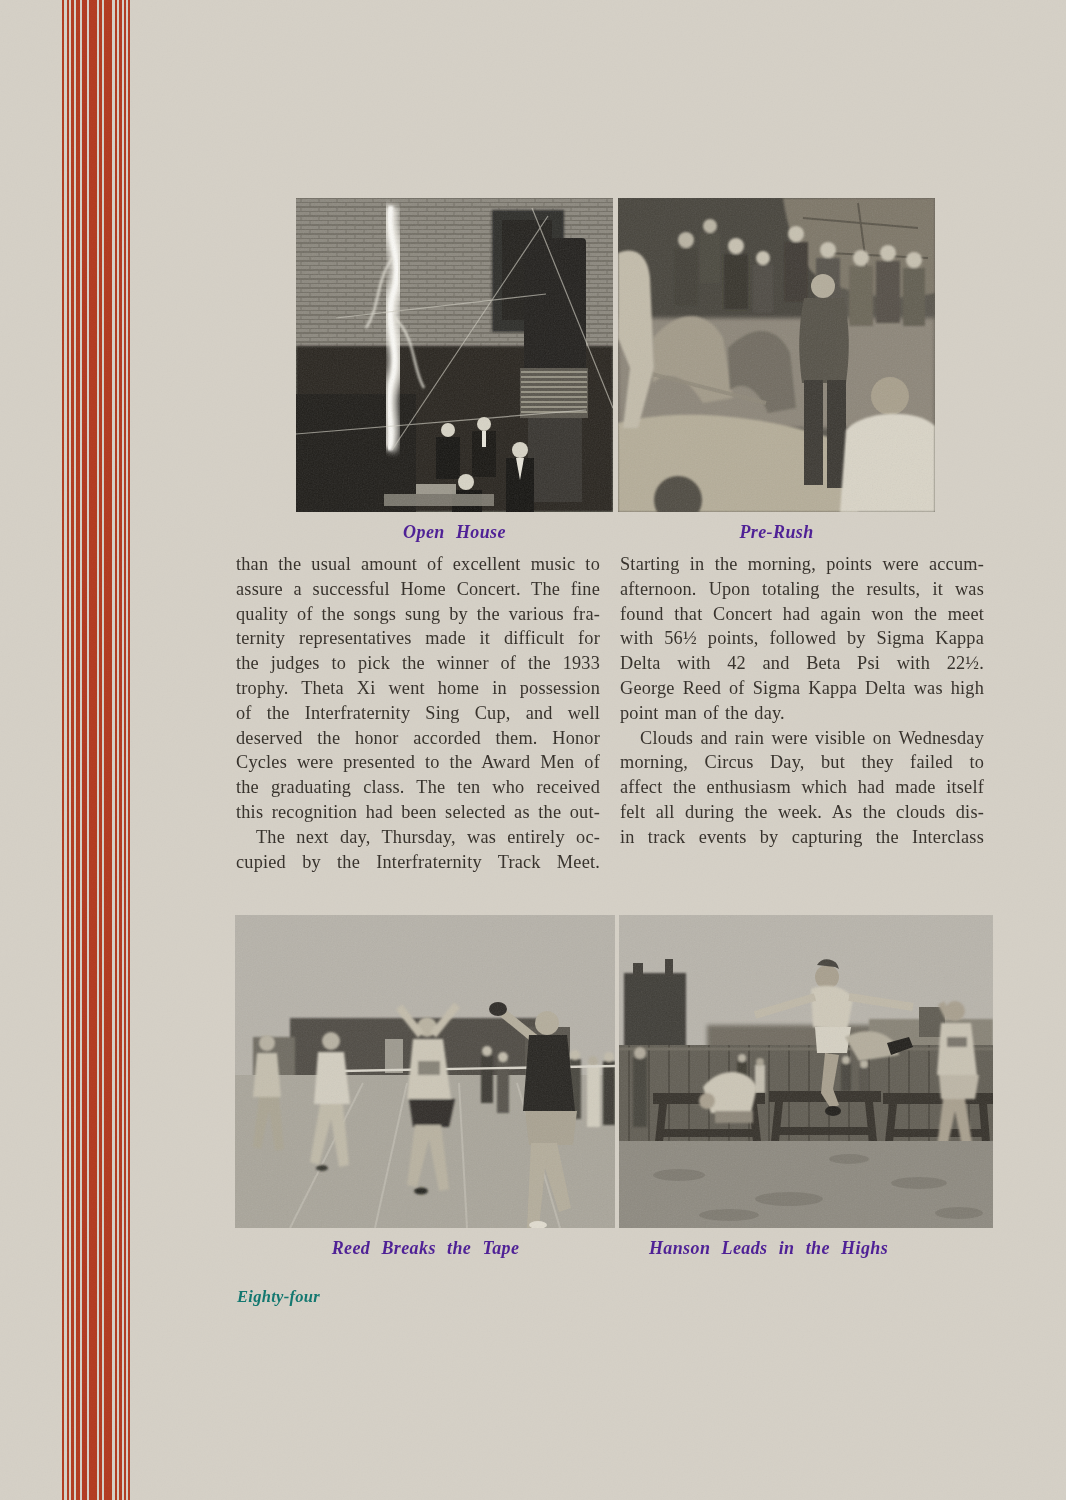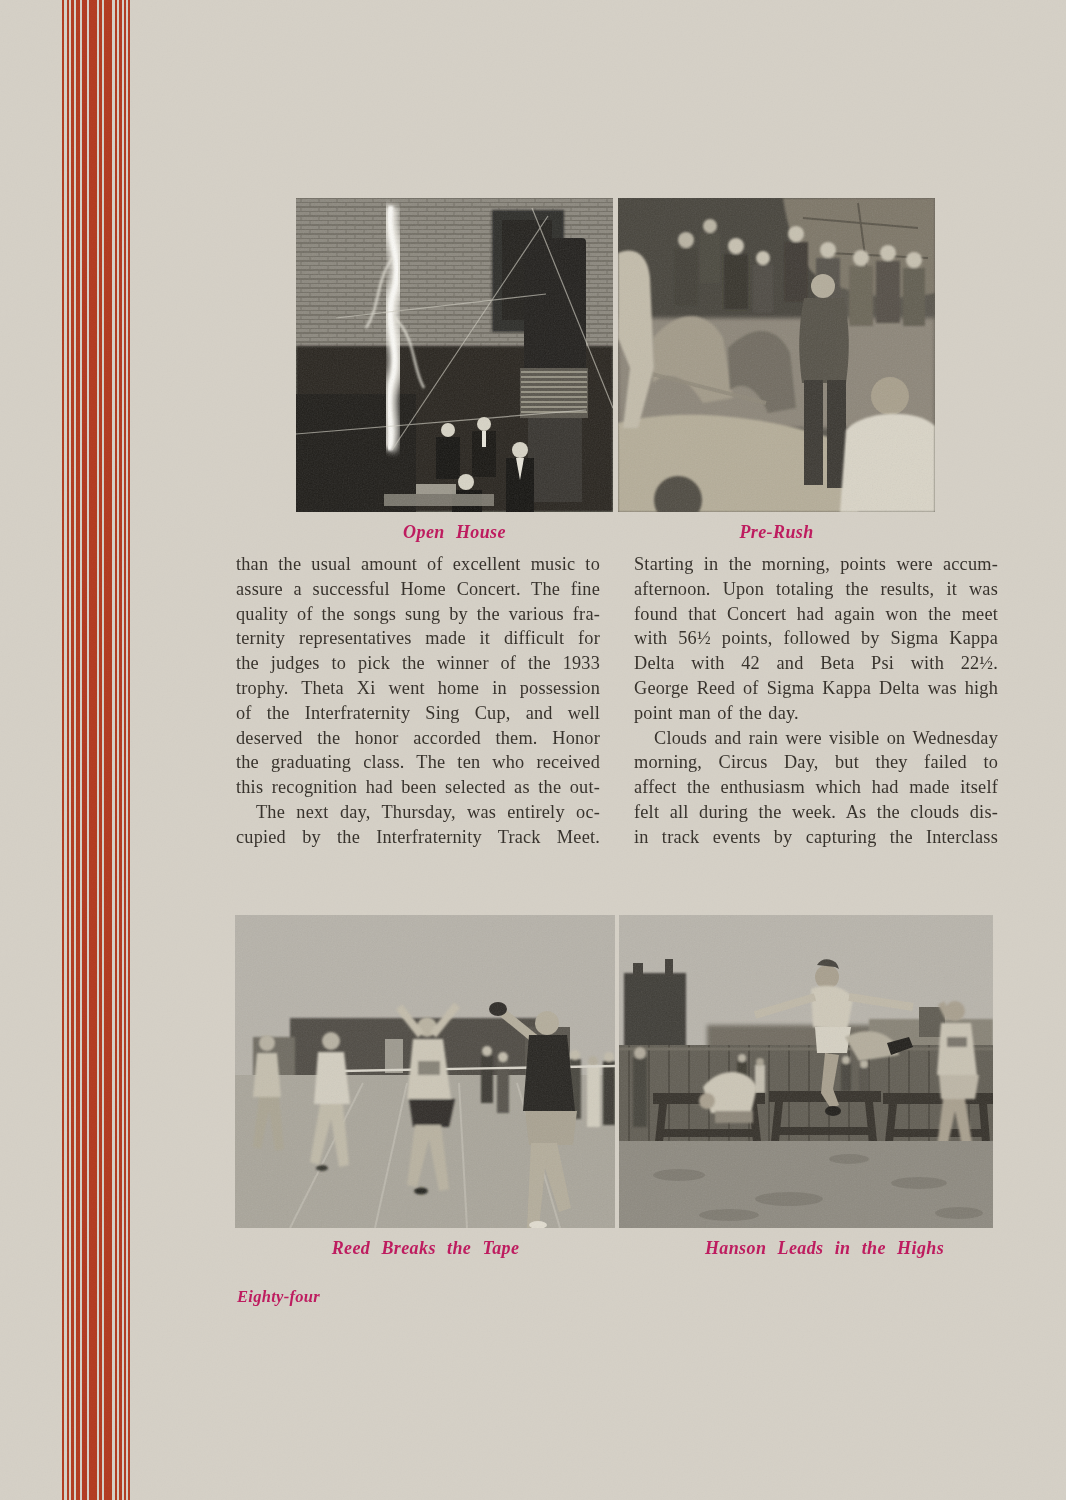--- a/index.html
+++ b/index.html
@@ -49,45 +49,45 @@
   .photo{position:absolute;overflow:hidden;background:#8e8a80;}
   .photo svg{display:block;width:100%;height:100%;}
   #ph-tl{left:296px;top:198px;width:317px;height:314px;}
   #ph-tr{left:618px;top:198px;width:317px;height:314px;}
   #ph-bl{left:235px;top:915px;width:380px;height:313px;}
   #ph-br{left:619px;top:915px;width:374px;height:313px;}
 
   .caption{
     position:absolute;text-align:center;
     font-style:italic;font-weight:600;font-size:18px;
-    letter-spacing:.4px;word-spacing:.35em;color:#be185d;
+    letter-spacing:.4px;word-spacing:.35em;color:#4c1d95;
   }
   #cap-tl{left:296px;top:522px;width:317px;}
   #cap-tr{left:618px;top:522px;width:317px;}
   #cap-bl{left:235px;top:1238px;width:381px;}
-  #cap-br{left:636px;top:1238px;width:377px;}
+  #cap-br{left:580px;top:1238px;width:377px;}
 
   .columns{
     position:absolute;left:236px;top:552px;width:762px;
-    display:flex;gap:34px;
+    display:flex;gap:20px;
   }
   .col{width:364px;}
   .tline{
     font-size:18.3px;line-height:24.8px;
     letter-spacing:.2px;word-spacing:1.5px;
     text-align:justify;text-align-last:justify;
     white-space:normal;
   }
   .tline.rag{text-align-last:left;}
   .tline.indent{padding-left:20px;}
 
   .pageno{
     position:absolute;left:237px;top:1287px;
     font-style:italic;font-weight:700;font-size:16.5px;
-    letter-spacing:.3px;color:#be185d;
+    letter-spacing:.3px;color:#0f766e;
   }
   .pagegrain{position:absolute;inset:0;pointer-events:none;opacity:.05;}
 </style>
 </head>
 <body>
 
 <div class="page">
 
   <svg width="0" height="0" style="position:absolute">
     <defs>
@@ -219,20 +219,21 @@
   <div class="columns">
     <div class="col">
       <div class="tline">than the usual amount of excellent music to</div>
       <div class="tline">assure a successful Home Concert.  The fine</div>
       <div class="tline">quality of the songs sung by the various fra-</div>
       <div class="tline">ternity representatives made it difficult for</div>
       <div class="tline">the judges to pick the winner of the 1933</div>
       <div class="tline">trophy.  Theta Xi went home in possession</div>
       <div class="tline">of the Interfraternity Sing Cup, and well</div>
       <div class="tline">deserved the honor accorded them.  Honor</div>
+      <div class="tline">Cycles were presented to the Award Men of</div>
       <div class="tline">the graduating class.  The ten who received</div>
       <div class="tline">this recognition had been selected as the out-</div>
       <div class="tline indent">The next day, Thursday, was entirely oc-</div>
       <div class="tline">cupied by the Interfraternity Track Meet.</div>
     </div>
     <div class="col">
       <div class="tline">Starting in the morning, points were accum-</div>
       <div class="tline">afternoon.  Upon totaling the results, it was</div>
       <div class="tline">found that Concert had again won the meet</div>
       <div class="tline">with 56½ points, followed by Sigma Kappa</div>

